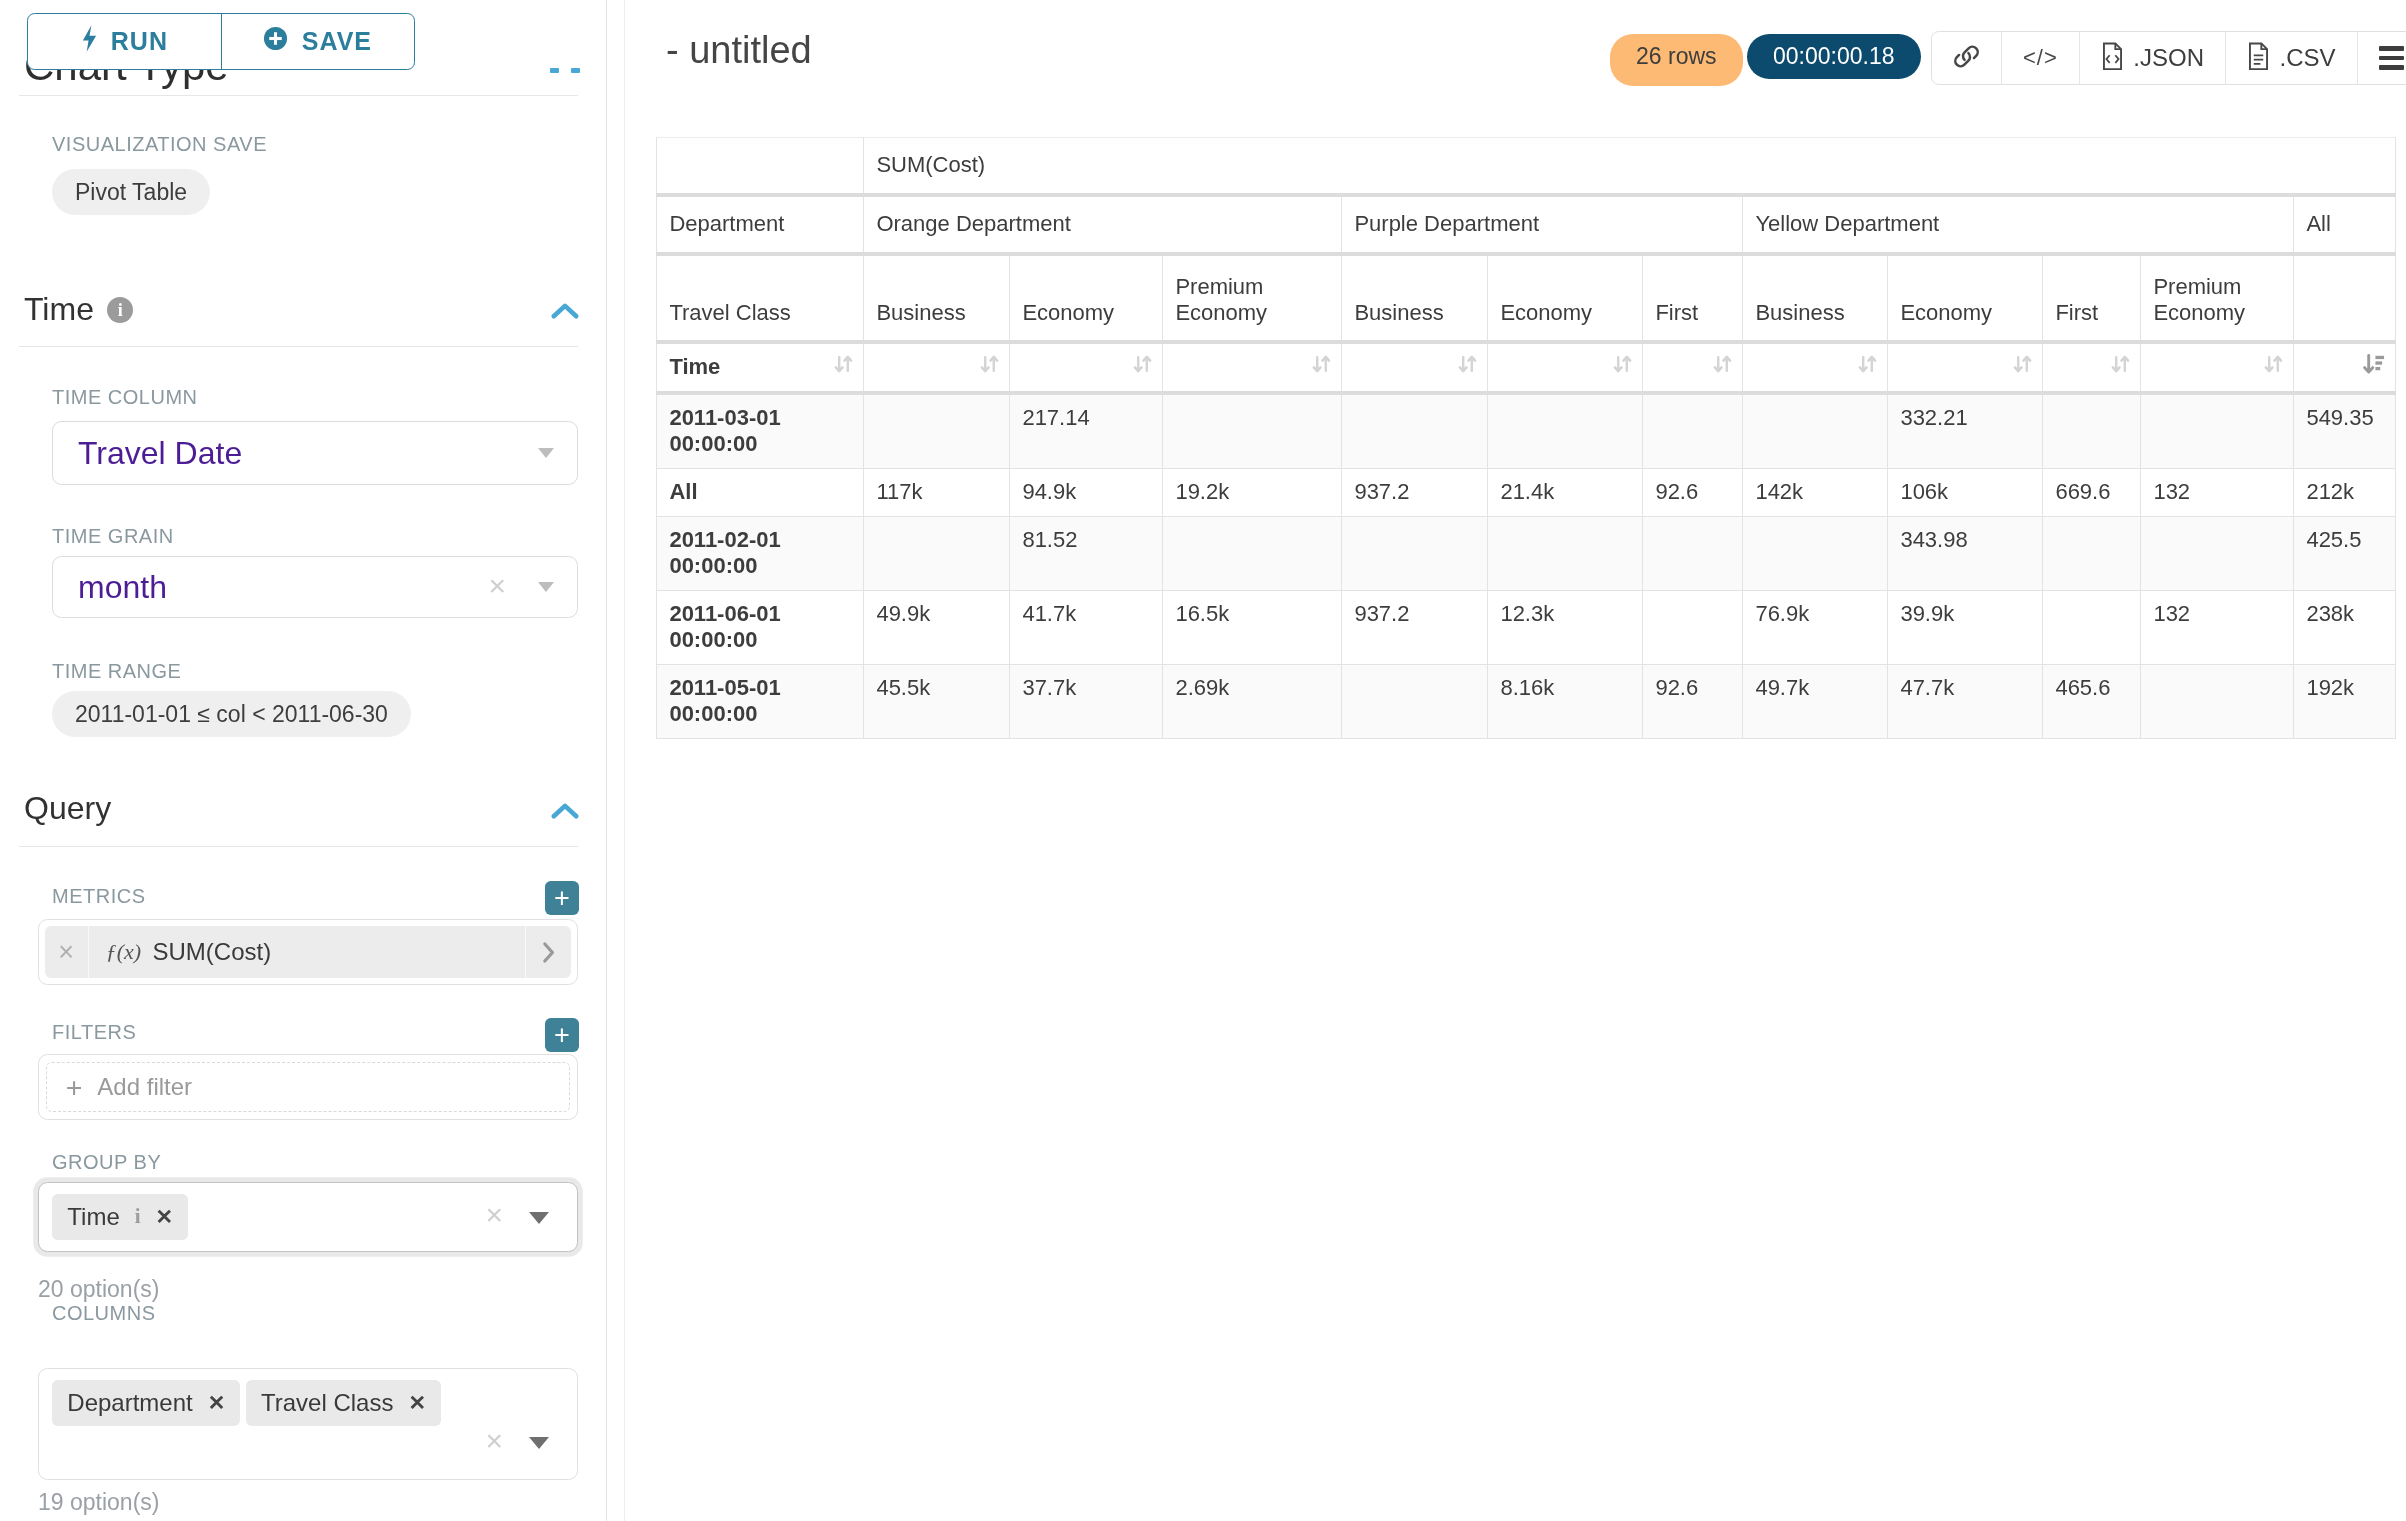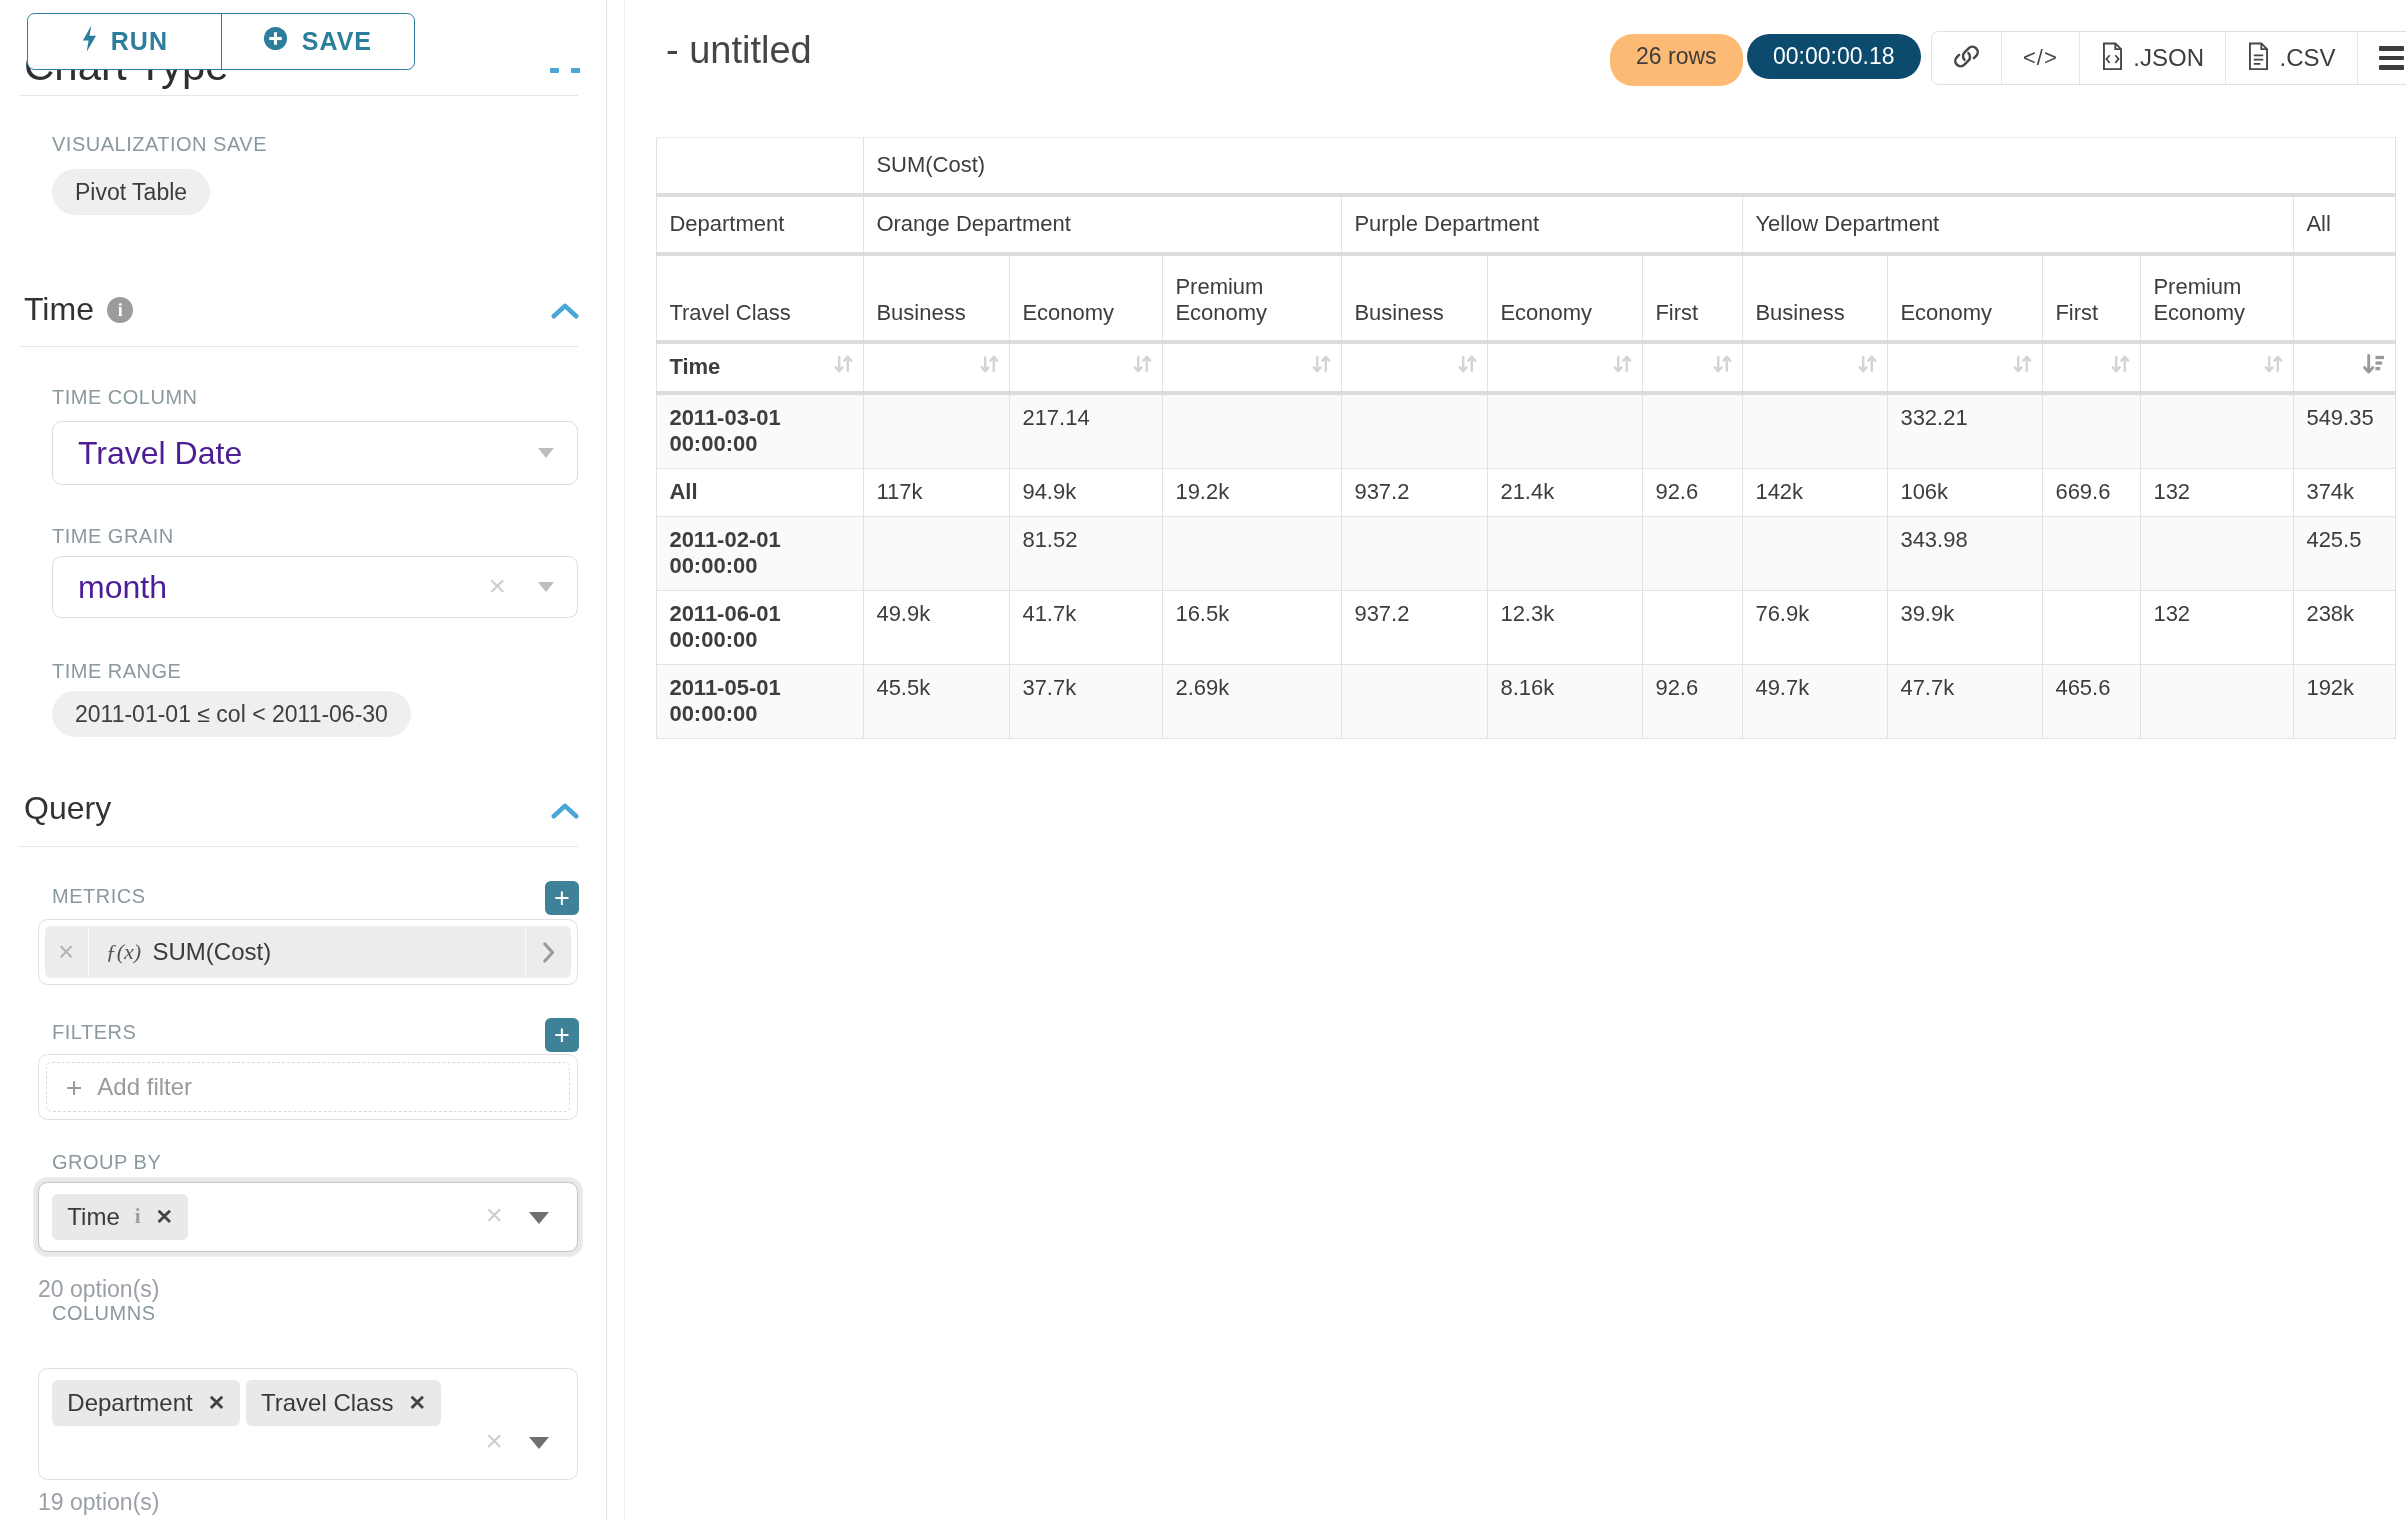--- a/index.html
+++ b/index.html
@@ -432,21 +432,21 @@
           <td class="bl">117k</td>
           <td class="bl">94.9k</td>
           <td class="bl">19.2k</td>
           <td class="bl">937.2</td>
           <td class="bl">21.4k</td>
           <td class="bl">92.6</td>
           <td class="bl">142k</td>
           <td class="bl">106k</td>
           <td class="bl">669.6</td>
           <td class="bl">132</td>
-          <td class="bl br">374k</td>
+          <td class="bl br">212k</td>
         </tr>
         <tr>
           <th class="rowlabel">2011-02-01 00:00:00</th>
           <td class="bl"></td>
           <td class="bl">81.52</td>
           <td class="bl"></td>
           <td class="bl"></td>
           <td class="bl"></td>
           <td class="bl"></td>
           <td class="bl"></td>

